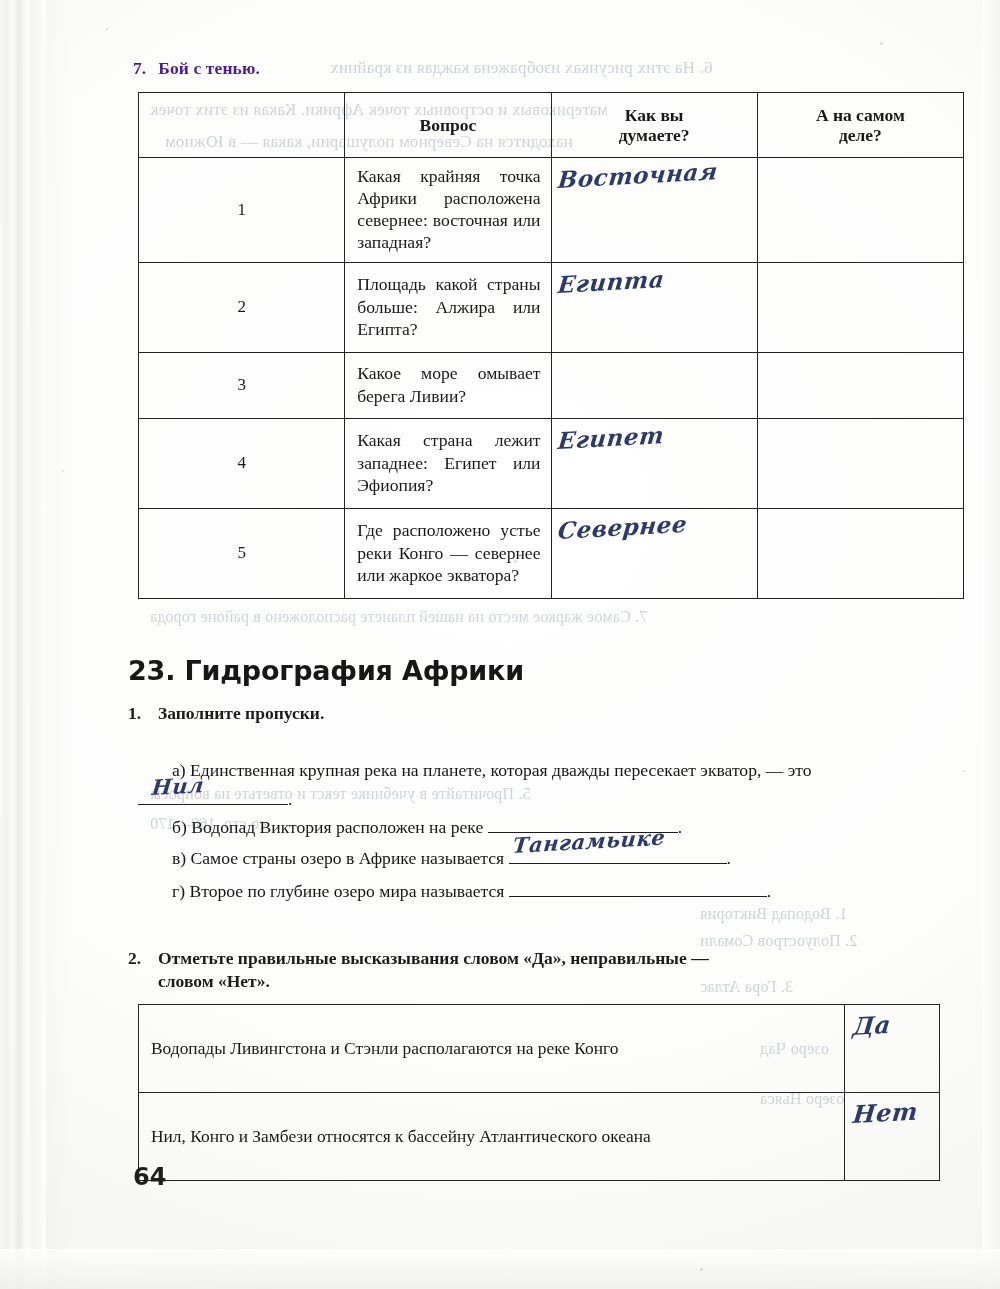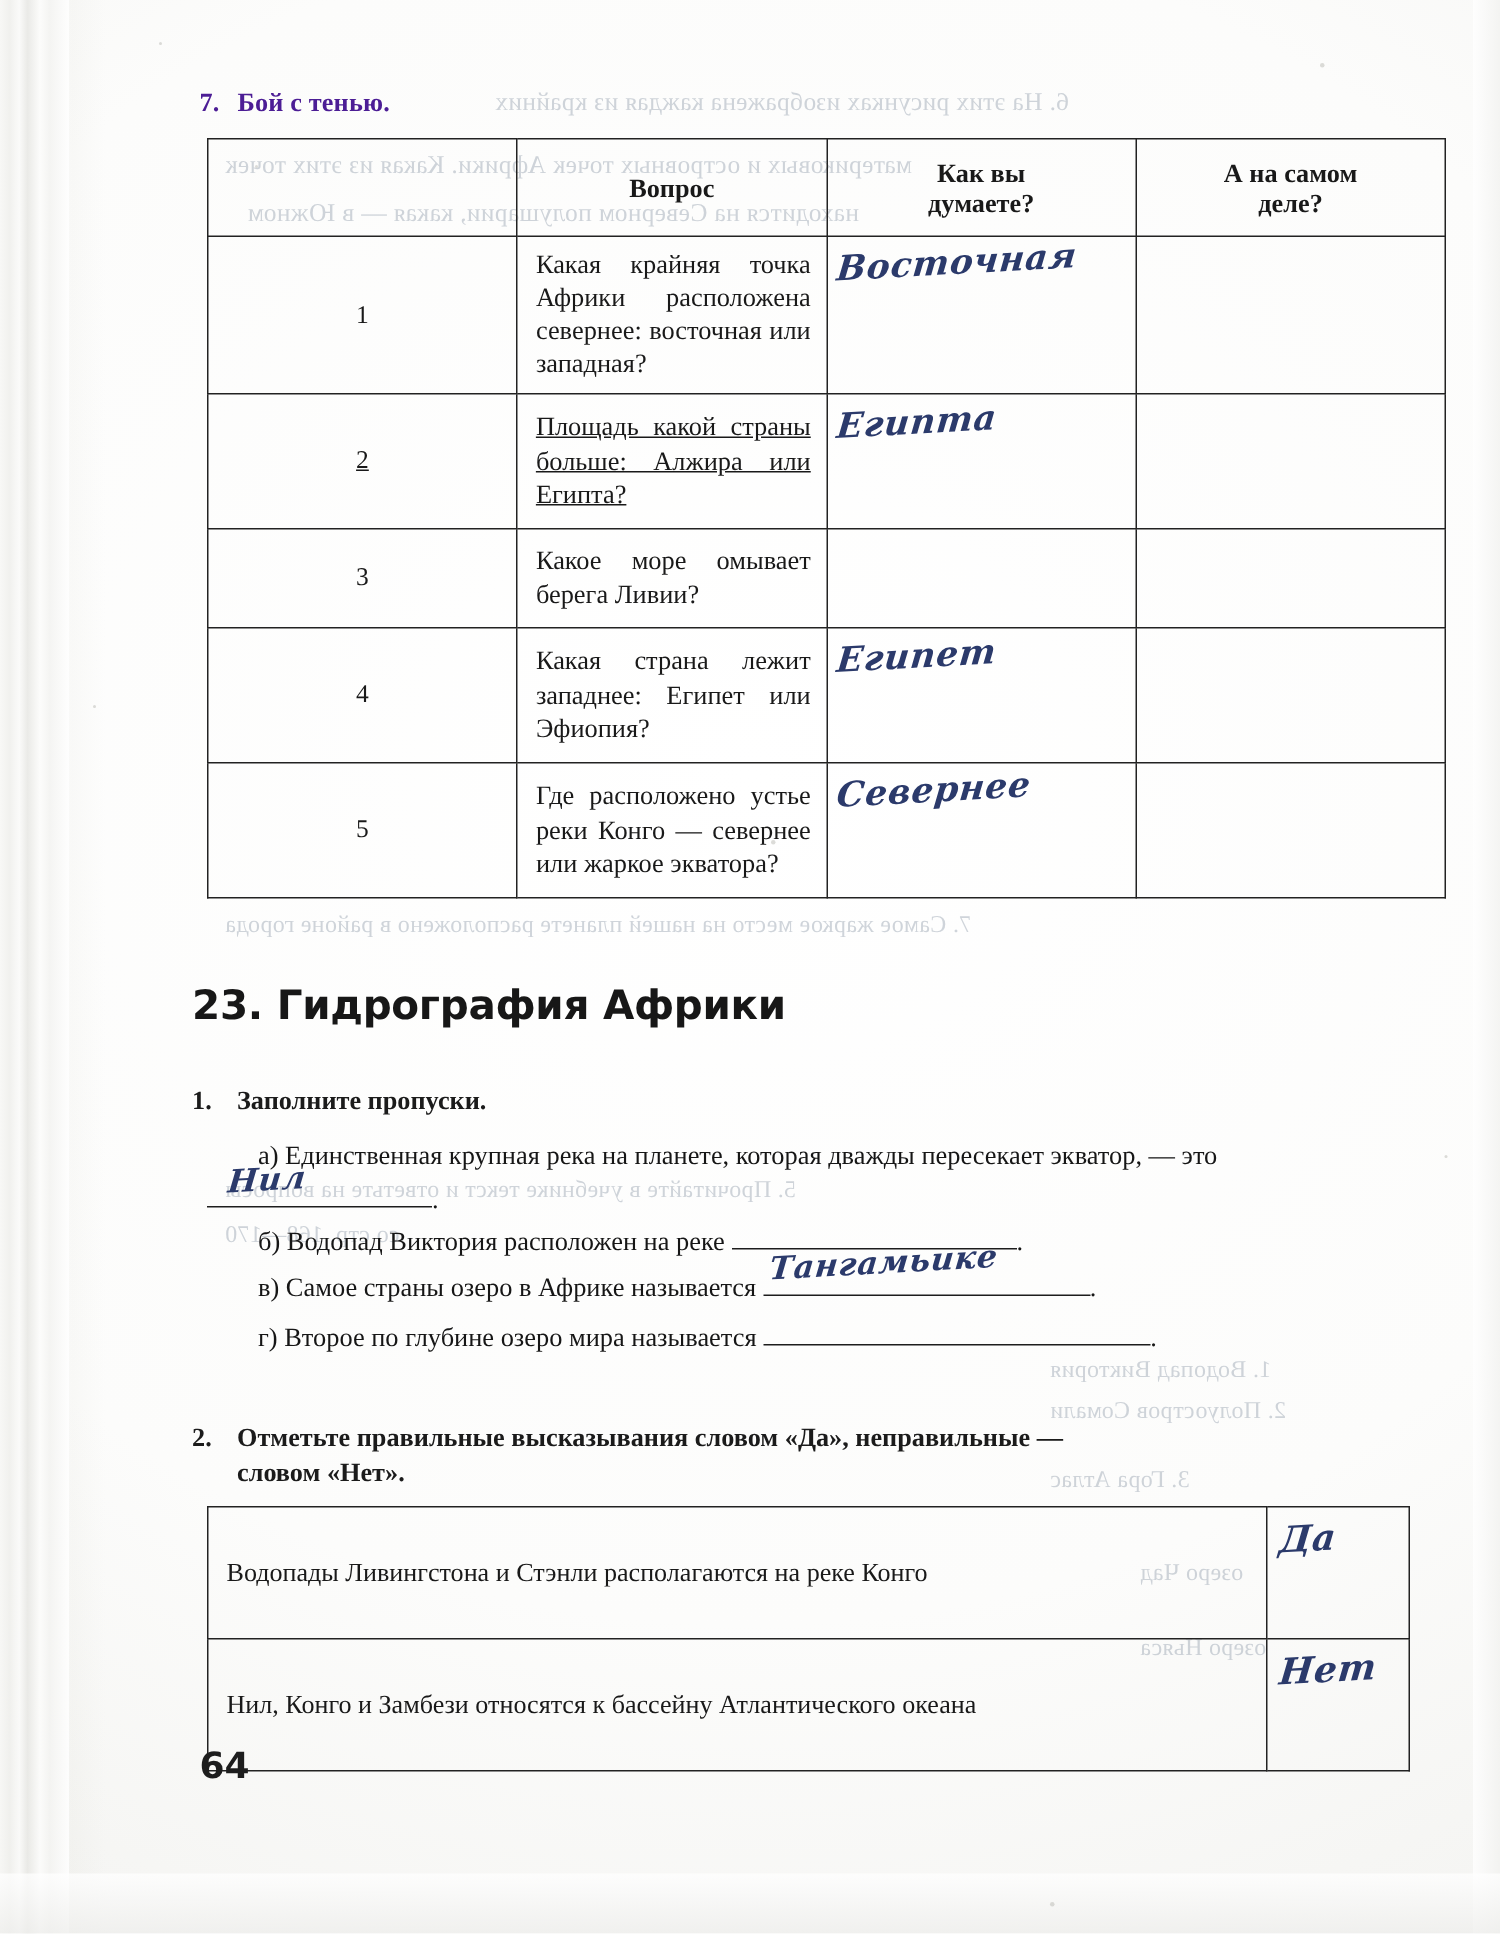--- a/index.html
+++ b/index.html
@@ -64,21 +64,21 @@
   #q-table th{
     font-size:17.5px;font-weight:bold;text-align:center;height:62px;line-height:1.15;
   }
   #q-table td.idx{text-align:center;font-size:17px;width:44px;}
   #q-table td.qtext{
     font-size:17.6px;padding:7px 10px 8px 12px;line-height:1.26;text-align:justify;
     text-align-last:left;
   }
   #q-table td.ans{width:140px;position:relative;}
   #q-table td.real{width:138px;}
-  .r1 td{height:78px;} .r2 td{height:74px;text-decoration:underline;} .r3 td{height:50px;}
+  .r1 td{height:78px;} .r2 td{height:74px;} .r3 td{height:50px;}
   .r4 td{height:74px;} .r5 td{height:74px;}
 
   
   .hand{
     font-family:"DejaVu Serif",serif;
     font-style:italic;
     color:#2b3a6b;
     font-size:23px;
     letter-spacing:.6px;
     transform:rotate(-3.2deg) skewX(-9deg);
@@ -223,21 +223,21 @@
       <td class="ans">
             <span class="hand">Севернее</span>
           </td>
       <td class="real"><span class="hand"></span></td>
     </tr>
   </tbody>
     </table>
 
   <div id="sec-title">23. Гидрография Африки</div>
 
-  <div class="task" style="left:128px;top:722px;">
+  <div class="task" style="left:128px;top:702px;">
     <span class="num">1.</span><span>Заполните пропуски.</span>
   </div>
 
   <div class="para just" style="left:138px;top:757px;width:802px;">
     <span style="margin-left:34px;">а)</span>
     <span>Единственная крупная река на планете, которая дважды пересе­кает экватор, — это</span>
   </div>
   <div class="para" style="left:138px;top:782px;">
     <span class="blank" style="width:150px;height:22px;">
       <span class="hand sm">Нил</span>

